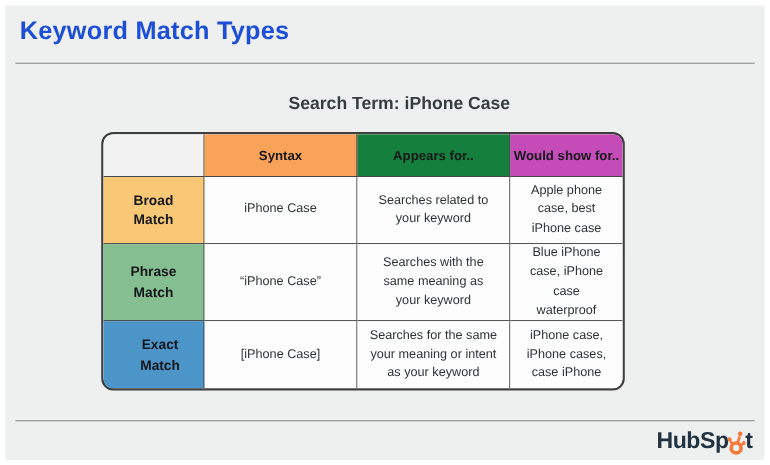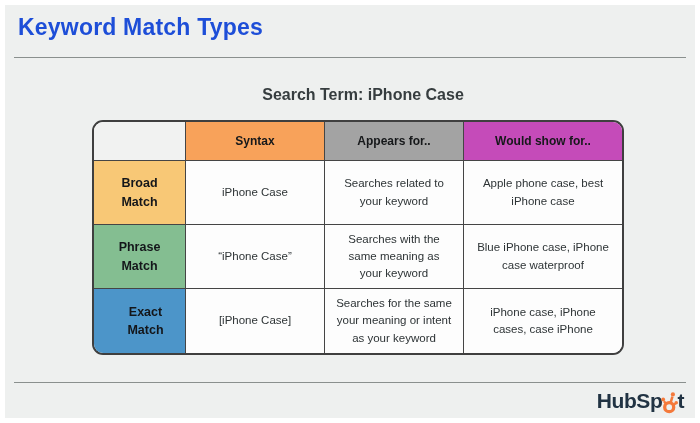--- a/index.html
+++ b/index.html
@@ -16,21 +16,21 @@
     position:absolute; left:9px; right:9px; height:0;
     border-top:1.6px solid #8a908e;
   }
   .divider-top { top:52px; }
   .divider-bottom { top:377px; }
   .subtitle {
     position:absolute; top:81px; left:0; width:100%;
     text-align:center; font-size:16px; font-weight:bold; color:#363d3f;padding-left:26px;
   }
   .match-table {
-    position:absolute; left:87px; top:115px; width:532px; height:235px;
+    position:absolute; left:87px; top:115px; width:476px; height:235px;
     background:#fdfdfd; border:2px solid #3f3f3f; border-radius:11px;
     overflow:hidden;
     display:grid;
     grid-template-columns:92px 139px 139px 1fr;
     grid-template-rows:39px 1fr 1fr 1fr;
   }
   .cell {
     display:flex; align-items:center; justify-content:center;
     text-align:center;
     border-right:1.5px solid #454545; border-bottom:1.5px solid #454545;
@@ -63,21 +63,21 @@
   <h1 class="title">Keyword Match Types</h1>
 
   <div class="divider divider-top"></div>
 
   <div class="subtitle">Search Term: iPhone Case</div>
 
   <div class="match-table">
 
     <div class="cell head" style="background: rgb(241, 242, 241);"></div>
     <div class="cell head" style="background: rgb(248, 162, 90);">Syntax</div>
-    <div class="cell head" style="background: #a3a3a3;">Appears for..</div>
+    <div class="cell head" style="background: #15803d;">Appears for..</div>
     <div class="cell head" style="background: rgb(197, 75, 185);">Would show for..</div>
 
     <div class="cell rowlabel" style="background: rgb(248, 200, 118); text-align: center;">Broad Match</div>
     <div class="cell bodycell">iPhone Case</div>
     <div class="cell bodycell">Searches related to your keyword</div>
     <div class="cell bodycell">Apple phone case, best iPhone case</div>
 
     <div class="cell rowlabel" style="background: rgb(132, 190, 145);">Phrase Match</div>
     <div class="cell bodycell">“iPhone Case”</div>
     <div class="cell bodycell">Searches with the same meaning as your keyword</div>

